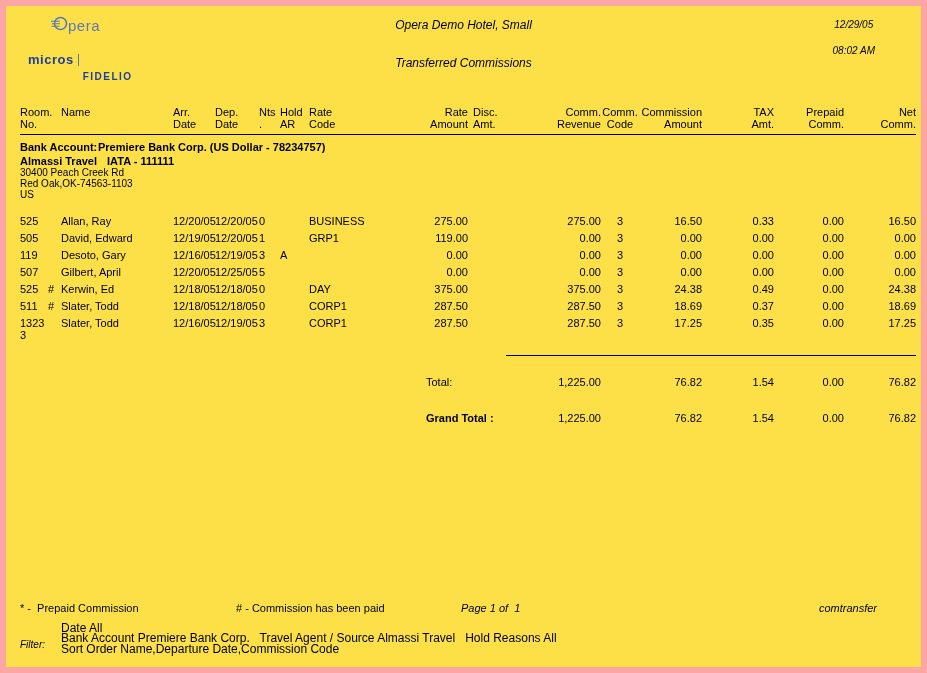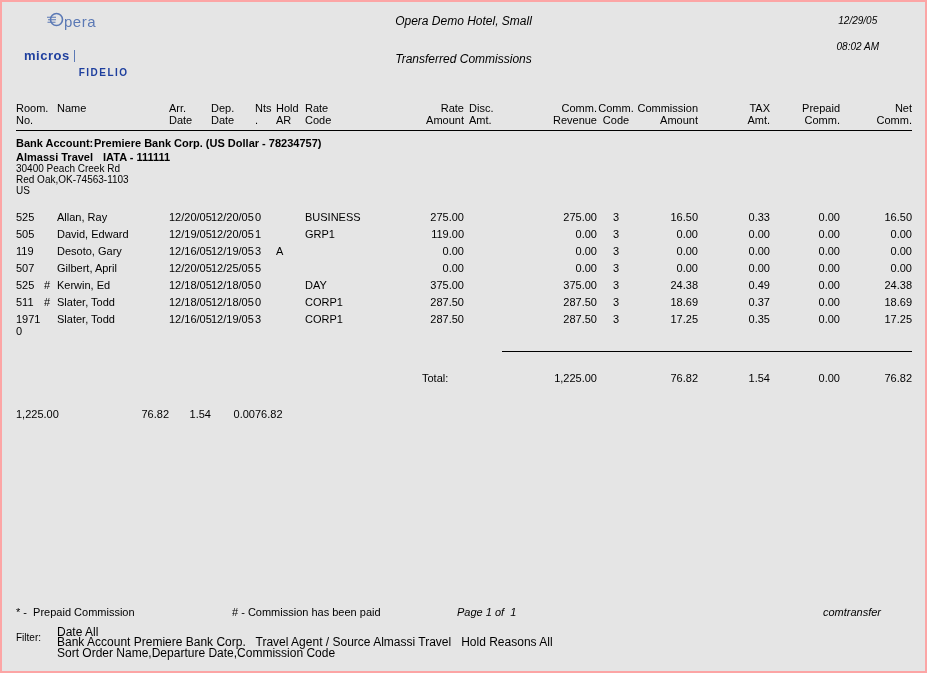--- a/index.html
+++ b/index.html
@@ -1,21 +1,21 @@
 <!DOCTYPE html>
 <html><head>
 <meta charset="utf-8">
 <style>
   * { margin:0; padding:0; box-sizing:border-box; }
   html,body { background:#888; }
   .page {
     position:relative;
     width:927px; height:673px;
-    background:#e5e5e5;
-    border:2px solid #fca5a5;
+    background:#fde047;
+    border:6px solid #fca5a5;
     font-family:"Liberation Sans", sans-serif;
     color:#000;
     overflow:hidden;
   }
   
   .report-header { position:relative; height:96px; }
   .logo { position:absolute; left:22px; top:10px; }
   .logo-opera { display:flex; align-items:center; margin-left:22px; color:#5b79b5; font-size:15px; letter-spacing:0.5px; }
   .logo-opera span { position:relative; top:-1px; }
   .logo-micros { display:flex; align-items:center; margin-top:1px; color:#1e3f9e; }
@@ -55,21 +55,21 @@
   .grand-total-row { margin-top:24px; }
   .grand-total-row .total-label-cell { font-weight:bold; }
   
   .footer { position:absolute; left:0; right:0; bottom:13px; }
   .legend-row { position:relative; height:14px; font-size:11px; }
   .legend-prepaid { position:absolute; left:14px; white-space:pre; }
   .legend-paid { position:absolute; left:230px; }
   .page-number { position:absolute; left:455px; font-style:italic; white-space:pre; }
   .report-code { position:absolute; right:44px; font-style:italic; }
   .filter-block { position:relative; margin-top:7px; }
-  .filter-label { position:absolute; left:14px; top:5px; font-size:10px; }
+  .filter-label { position:absolute; left:14px; top:16px; font-style:italic; font-size:10px; }
   .filter-lines { margin-left:55px; font-size:12px; line-height:10.5px; }
   .filter-lines div { white-space:pre; }
 </style>
 </head>
 <body>
 
 <div class="page">
 
   <div class="report-header">
     <div class="logo">
@@ -276,21 +276,21 @@
           <div class="cell ar c-rate_amount">287.50</div>
           <div class="cell ar c-disc"></div>
           <div class="cell ar c-comm_revenue">287.50</div>
           <div class="cell ac c-comm_code">3</div>
           <div class="cell ar c-commission">18.69</div>
           <div class="cell ar c-tax">0.37</div>
           <div class="cell ar c-prepaid">0.00</div>
           <div class="cell ar c-net">18.69</div>
         </div>
         <div class="grid row">
-          <div class="cell al c-room">19710</div>
+          <div class="cell al c-room">13233</div>
           <div class="cell al c-marker"></div>
           <div class="cell al c-name">Slater, Todd</div>
           <div class="cell al c-arr">12/16/05</div>
           <div class="cell al c-dep">12/19/05</div>
           <div class="cell al c-nts">3</div>
           <div class="cell al c-hold"></div>
           <div class="cell al c-rate_code">CORP1</div>
           <div class="cell ar c-rate_amount">287.50</div>
           <div class="cell ar c-disc"></div>
           <div class="cell ar c-comm_revenue">287.50</div>
@@ -307,20 +307,21 @@
       <div class="grid total-row">
         <div class="cell total-label-cell">Total:</div>
         <div class="cell ar">1,225.00</div>
         <div class="cell ac"></div>
         <div class="cell ar">76.82</div>
         <div class="cell ar">1.54</div>
         <div class="cell ar">0.00</div>
         <div class="cell ar">76.82</div>
       </div>
       <div class="grid grand-total-row">
+        <div class="cell total-label-cell">Grand Total :</div>
         <div class="cell ar">1,225.00</div>
         <div class="cell ac"></div>
         <div class="cell ar">76.82</div>
         <div class="cell ar">1.54</div>
         <div class="cell ar">0.00</div>
         <div class="cell ar">76.82</div>
       </div>
     </div>
 
   </div>

